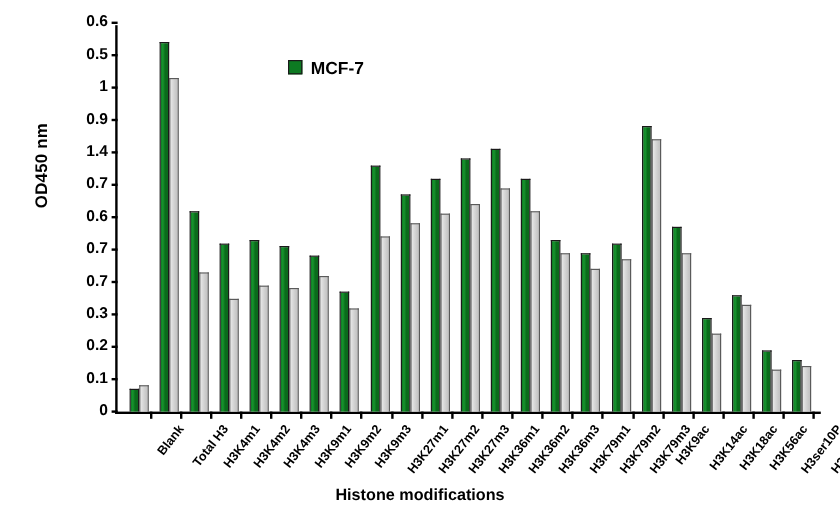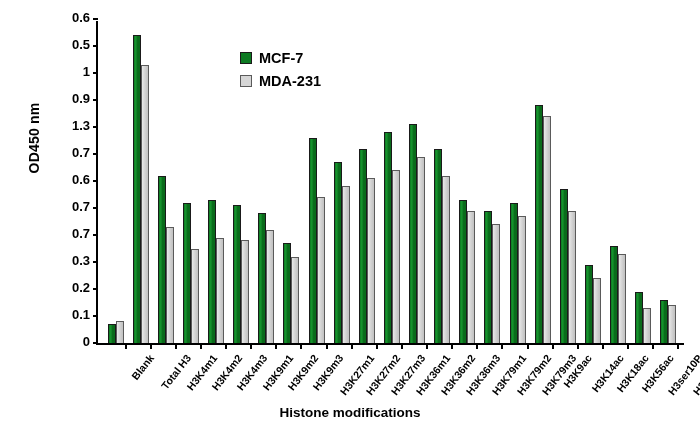--- a/index.html
+++ b/index.html
@@ -113,21 +113,21 @@
     text-align:center;
     font-size:13.5px;font-weight:bold;color:#000;
   }
 
   
   #legend{
     position:absolute;
     left:196px;top:50px;
   }
   .legrow{
-    display:flex;align-items:center;
+    display:flex;align-items:flex-start;
     gap:7px;
     margin-bottom:7px;
     padding-left:44px;
   }
   .legswatch{
     width:12px;height:12px;
     border:1px solid #3a3a3a;
     box-sizing:border-box;
   }
   .legswatch.mcf{background:#0d7a22;border-color:#1a1a1a;}
@@ -170,21 +170,21 @@
         <div class="ytick" style="bottom: 162px;">
           <span class="tmark"></span>
           <span class="tlab">0.6</span>
         </div>
         <div class="ytick" style="bottom: 189px;">
           <span class="tmark"></span>
           <span class="tlab">0.7</span>
         </div>
         <div class="ytick" style="bottom: 216px;">
           <span class="tmark"></span>
-          <span class="tlab">1.3</span>
+          <span class="tlab">1.4</span>
         </div>
         <div class="ytick" style="bottom: 243px;">
           <span class="tmark"></span>
           <span class="tlab">0.9</span>
         </div>
         <div class="ytick" style="bottom: 270px;">
           <span class="tmark"></span>
           <span class="tlab">1</span>
         </div>
         <div class="ytick" style="bottom: 297px;">
@@ -341,19 +341,15 @@
       <div class="xlab" style="left: 672.391px;">H3ser28P</div>
     </div>
 
   <div id="xlabel">Histone modifications</div>
 
   <div id="legend">
     <div class="legrow">
       <span class="legswatch mcf"></span>
       <span class="legtext">MCF-7</span>
     </div>
-    <div class="legrow">
-      <span class="legswatch mda"></span>
-      <span class="legtext">MDA-231</span>
-    </div>
   </div>
 
 </div>
 
 </body></html>

